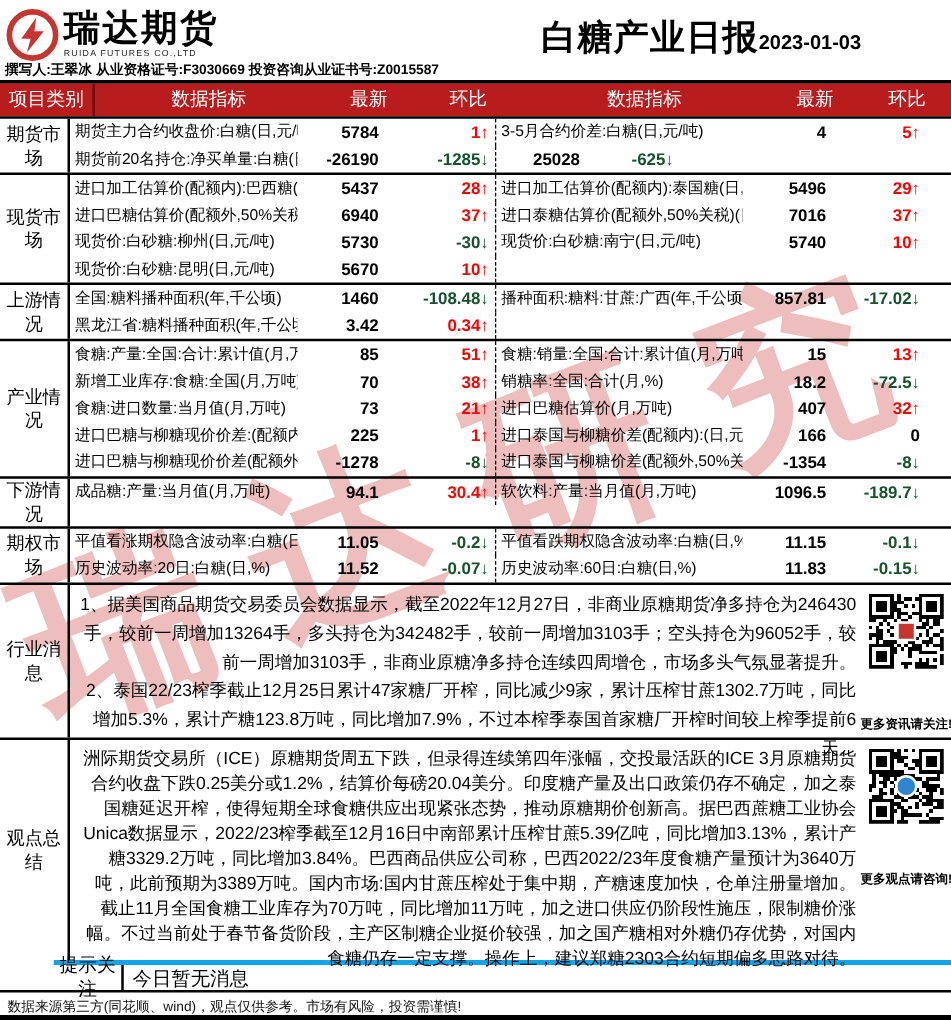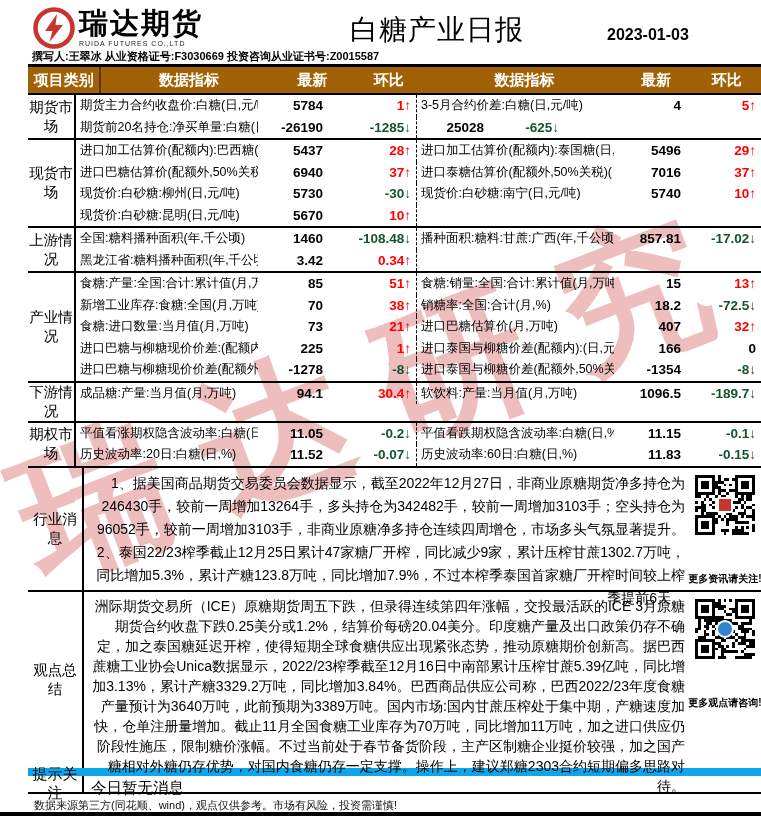--- a/index.html
+++ b/index.html
@@ -14,40 +14,40 @@
   }
   
   .watermark {
     position: absolute; left: 25px; top: 430px;
     font-size: 150px; font-weight: bold;
     letter-spacing: 42px; white-space: nowrap;
     color: rgba(216,110,108,0.45);
     transform: rotate(-21deg); transform-origin: 0 50%;
     z-index: 0; pointer-events: none;
   }
-  .content { position: relative; z-index: 1; padding-left: 28px; }
+  .content { position: relative; z-index: 1; }
   
   .topbar { display: flex; align-items: flex-start; padding: 5px 4px 0 4px; height: 50px; }
   .logo { display: flex; align-items: flex-start; width: 235px; }
   .logo-txt { margin-left: 3px; }
   .logo-cn { font-size: 29px; font-weight: bold; letter-spacing: 2px; line-height: 36px; }
   .logo-en { font-size: 7px; letter-spacing: 1px; color: #222; margin-top: -1px; }
-  .rpt-title { flex: 1; text-align: center; font-size: 28px; font-weight: normal; margin-top: 6px; letter-spacing: 1px; }
+  .rpt-title { flex: 1; text-align: right; font-size: 28px; font-weight: bold; margin-top: 6px; letter-spacing: 1px; }
   .rpt-date { width: 150px; text-align: left; font-size: 16px; font-weight: bold; margin-top: 21px; padding-right: 3px; }
   .author { font-size: 11px; font-weight: bold; padding-left: 4px; height: 14px; line-height: 12px; }
   
   .grid { border-top: 3px solid #000; border-bottom: 2px solid #000; }
   .w-cat  { width: 76px; }
   .w-ind  { width: 182px; }
   .w-val  { width: 74px; }
   .w-chg  { width: 85px; }
   .w-ind2 { width: 197px; }
   .w-val2 { width: 76px; }
   .w-chg2 { width: 71px; }
-  .gheader { display: flex; background: #a16207; color: #fff; font-weight: bold; height: 26px; line-height: 26px; font-size: 15px; }
+  .gheader { display: flex; background: #b91c1c; color: #fff; font-weight: normal; height: 26px; line-height: 26px; font-size: 15px; }
   .gheader > div { text-align: center; }
   .gheader .w-cat { border-right: 2px solid rgba(0,0,0,0.45); }
   .section { display: flex; border-top: 2px solid #000; }
   .cat { width: 56px; border-right: 2px solid #000; display: flex; align-items: center; justify-content: center; font-size: 14.5px; text-align: center; }
   .rows { flex: 1; }
   .row { display: flex; align-items: center; height: 21.5px; }
   .ind { font-size: 12.5px; padding-left: 4px; white-space: nowrap; overflow: hidden; }
   .val { font-size: 13.5px; font-weight: bold; text-align: right; padding-right: 9px; }
   .chg { font-size: 13.5px; font-weight: bold; text-align: right; padding-right: 5px; }
   .row .w-chg { border-right: 1px dashed #000; align-self: stretch; line-height: 21.5px; }
@@ -58,21 +58,21 @@
   .note-industry { height: 124px; }
   .note-industry p { line-height: 23px; }
   .note-view { height: 178px; }
   .note-view p { line-height: 20px; }
   .qr-col { width: 72px; display: flex; flex-direction: column; align-items: center; padding-top: 7px; gap: 32px; }
   .qr-wrap { position: relative; width: 60px; height: 60px; }
   .qr-badge-red { position: absolute; left: 22px; top: 22px; width: 16px; height: 16px; background: #C8342E; border: 2px solid #fff; border-radius: 2px; }
   .qr-badge-blue { position: absolute; left: 21px; top: 21px; width: 18px; height: 18px; background: #2E86D0; border: 2px solid #fff; border-radius: 50%; }
   .qr-caption { font-size: 10px; font-weight: bold; white-space: nowrap; margin-top: 5px; }
   
-  .alert-row { display: flex; border-top: 8px solid #0ea5e9; height: 24px; }
+  .alert-row { display: flex; border-top: 4px solid #0ea5e9; height: 24px; margin-left: 43px; }
   .alert-row .cat { font-size: 15px; }
   .alert-text { flex: 1; font-size: 15.5px; line-height: 23px; padding-left: 7px; }
   
   .footer { font-size: 11px; padding: 4px 6px 0 6px; color: #111; }
   .bottom-bar { position: absolute; left: 0; right: 0; bottom: 0; height: 4px; background: #000; }
 </style>
 </head>
 <body>
 
 <div class="page">

